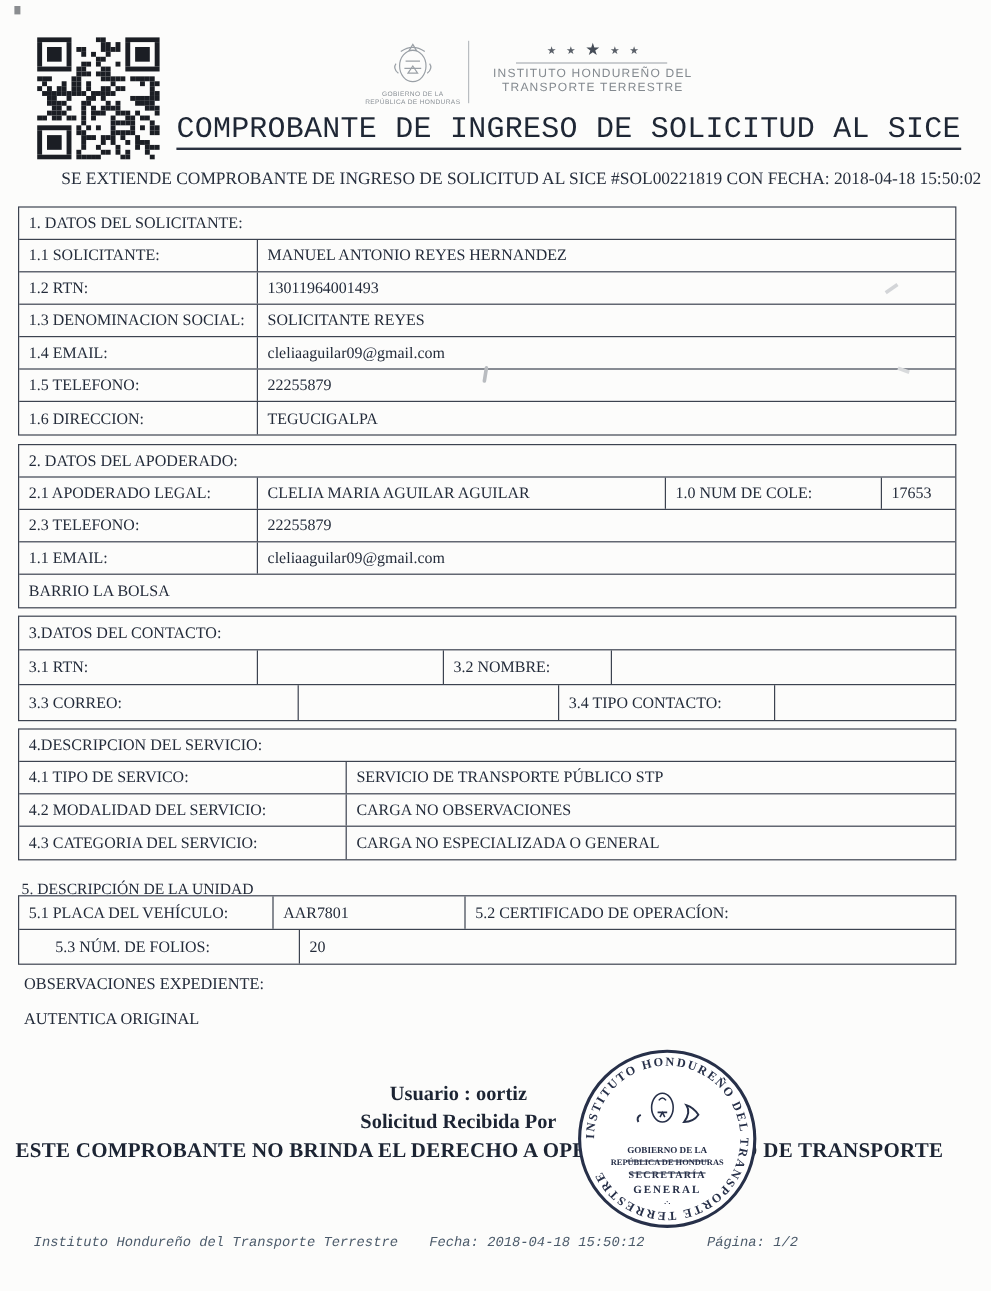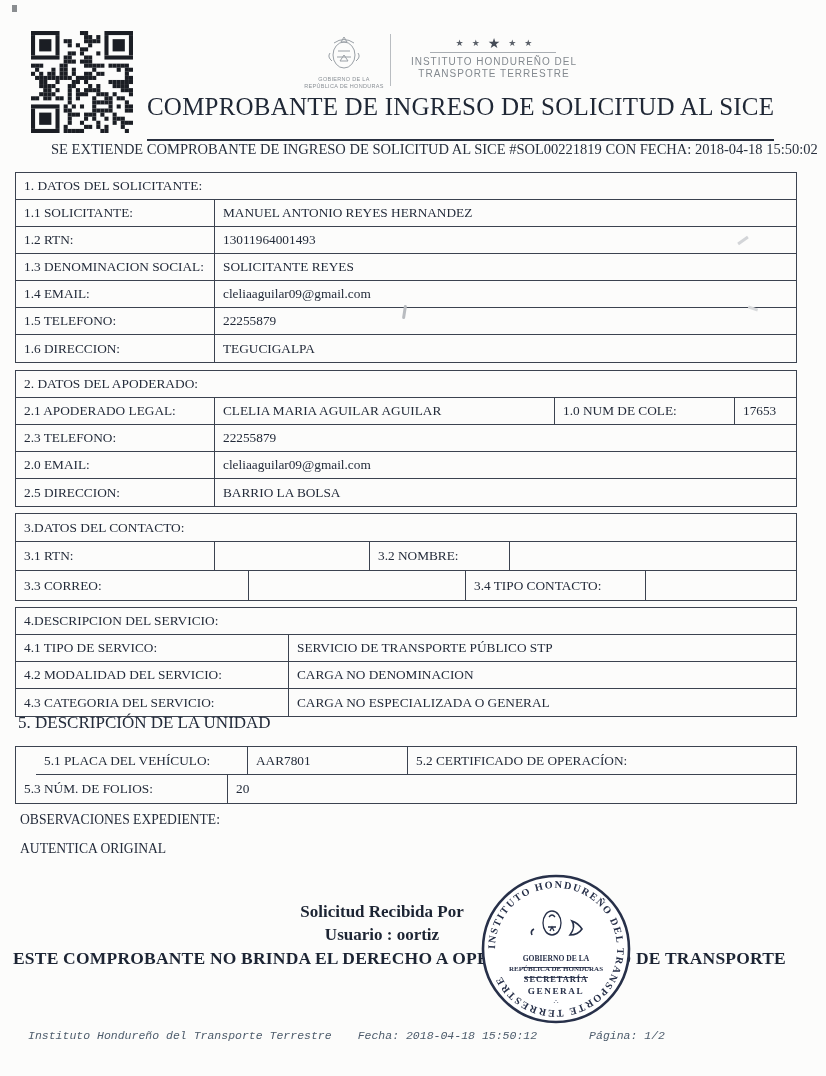--- a/index.html
+++ b/index.html
@@ -16,21 +16,21 @@
   .stars-row{position:absolute;left:414px;top:33px;width:160px;text-align:center;color:#5a6069;}
   .stars-row .star{font-size:9px;vertical-align:middle;display:inline-block;padding:0 4px;}
   .stars-row .star.mid{font-size:14px;color:#454c57;}
   .stars-underline{position:absolute;left:430px;top:52px;width:126px;border-top:1px solid #a9aeb3;}
   .inst-text{position:absolute;left:396px;top:56px;width:196px;text-align:center;
              font-family:"Liberation Sans",sans-serif;font-size:10px;letter-spacing:1px;
              color:#83898f;line-height:12px;}
 
   .doc-title{position:absolute;left:147px;top:93px;font-size:25px;color:#1f2735;
              letter-spacing:.2px;white-space:nowrap;}
-  .doc-title span{border-bottom:2px solid #2a3140;padding-bottom:19px;}
+  .doc-title span{border-bottom:2px solid #2a3140;padding-bottom:1px;font-family:Liberation Mono, monospace;}
   .intro-line{position:absolute;left:17px;top:141px;font-size:14.5px;white-space:nowrap;
               color:#272f3d;margin-left:34px;}
 
   
   .tbl{position:absolute;left:15px;width:782px;border:1.6px solid #3c4350;box-sizing:border-box;background:transparent;}
   .sec-hdr{height:26px;line-height:26px;padding-left:8px;font-size:13.4px;border-bottom:1.4px solid #3c4350;
            white-space:nowrap;}
   .row{display:grid;box-sizing:border-box;border-bottom:1.4px solid #3c4350;}
   .tbl .row:last-child{border-bottom:none;}
   .cell{box-sizing:border-box;border-left:1.4px solid #3c4350;padding:0 6px 0 8px;font-size:13.3px;
@@ -41,24 +41,24 @@
   .t2{top:370px;} .t2 .row{height:27px;}
   .t3{top:513px;} .t3 .sec-hdr{height:27px;line-height:27px;} .t3 .row{height:29px;}
   .t4{top:607px;} .t4 .row{height:27px;}
   .t5{top:746px;} .t5 .row{height:28px;}
 
   .g-lv{grid-template-columns:198px 1fr;}
   .g-s2a{grid-template-columns:198px 340px 180px 1fr;}
   .g-s3a{grid-template-columns:198px 155px 140px 1fr;}
   .g-s3b{grid-template-columns:200px 185px 148px 1fr;gap:32px;}
   .g-s4{grid-template-columns:272px 1fr;}
-  .g-s5a{grid-template-columns:211px 160px 253px 1fr;margin-left:20px;}
-  .g-s5b{grid-template-columns:211px 1fr;}
-
-  .h5-heading{position:absolute;left:18px;top:713px;font-size:17px;white-space:nowrap;}
+  .g-s5a{grid-template-columns:211px 160px 253px 1fr;}
+  .g-s5b{grid-template-columns:211px 1fr;margin-left:22px;}
+
+  .h5-heading{position:absolute;left:18px;top:733px;font-size:13px;white-space:nowrap;}
   .obs-label{position:absolute;left:20px;top:812px;font-size:13.6px;}
   .obs-value{position:absolute;left:20px;top:841px;font-size:13.6px;}
 
   .sig-block{position:absolute;left:272px;top:900px;width:220px;text-align:center;
              font-weight:bold;font-size:17px;line-height:23px;color:#1c2433;}
   .disclaimer{position:absolute;left:13px;top:948px;width:802px;font-weight:bold;font-size:17.5px;
               letter-spacing:.2px;white-space:nowrap;color:#1c2433;z-index:1;}
   .stamp{position:absolute;left:476px;top:869px;width:160px;height:160px;z-index:2;}
 
   .footer{position:absolute;left:28px;top:1029px;display:flex;gap:0;
@@ -370,25 +370,24 @@
       <div class="cell">2.1 APODERADO LEGAL:</div>
       <div class="cell">CLELIA MARIA AGUILAR AGUILAR</div>
       <div class="cell">1.0 NUM DE COLE:</div>
       <div class="cell">17653</div>
     </div>
     <div class="row g-lv">
       <div class="cell">2.3 TELEFONO:</div>
       <div class="cell">22255879</div>
     </div>
     <div class="row g-lv">
-      <div class="cell">2.0 EMAIL:</div>
+      <div class="cell">1.1 EMAIL:</div>
       <div class="cell">cleliaaguilar09@gmail.com</div>
     </div>
     <div class="row g-lv">
-      <div class="cell">2.5 DIRECCION:</div>
       <div class="cell">BARRIO LA BOLSA</div>
     </div>
   </div>
 
   <div class="tbl t3">
     <div class="sec-hdr">3.DATOS DEL CONTACTO:</div>
     <div class="row g-s3a">
       <div class="cell">3.1 RTN:</div>
       <div class="cell"></div>
       <div class="cell">3.2 NOMBRE:</div>
@@ -403,21 +402,21 @@
   </div>
 
   <div class="tbl t4">
     <div class="sec-hdr">4.DESCRIPCION DEL SERVICIO:</div>
     <div class="row g-s4">
       <div class="cell">4.1 TIPO DE SERVICO:</div>
       <div class="cell">SERVICIO DE TRANSPORTE PÚBLICO STP</div>
     </div>
     <div class="row g-s4">
       <div class="cell">4.2 MODALIDAD DEL SERVICIO:</div>
-      <div class="cell">CARGA NO DENOMINACION</div>
+      <div class="cell">CARGA NO OBSERVACIONES</div>
     </div>
     <div class="row g-s4">
       <div class="cell">4.3 CATEGORIA DEL SERVICIO:</div>
       <div class="cell">CARGA NO ESPECIALIZADA O GENERAL</div>
     </div>
   </div>
 
   <div class="h5-heading">5. DESCRIPCIÓN DE LA UNIDAD</div>
   <div class="tbl t5">
     <div class="row g-s5a">
@@ -428,22 +427,22 @@
     <div class="row g-s5b">
       <div class="cell">5.3 NÚM. DE FOLIOS:</div>
       <div class="cell">20</div>
     </div>
   </div>
 
   <div class="obs-label">OBSERVACIONES EXPEDIENTE:</div>
   <div class="obs-value">AUTENTICA ORIGINAL</div>
 
   <div class="sig-block">
+    <div>Usuario : oortiz</div>
     <div>Solicitud Recibida Por</div>
-    <div>Usuario : oortiz</div>
   </div>
 
   <div class="disclaimer">ESTE COMPROBANTE NO BRINDA EL DERECHO A OPERAR LA UNIDAD DE TRANSPORTE</div>
 
   <div class="stamp">
     <svg width="160" height="160" viewBox="0 0 160 160">
       <circle cx="80" cy="80" r="73" fill="#ffffff" stroke="#273049" stroke-width="2.6"></circle>
       <defs>
         <path id="ringPath" d="M 19 80 A 61 61 0 1 1 141 80 A 61 61 0 1 1 19 80"></path>
       </defs>

